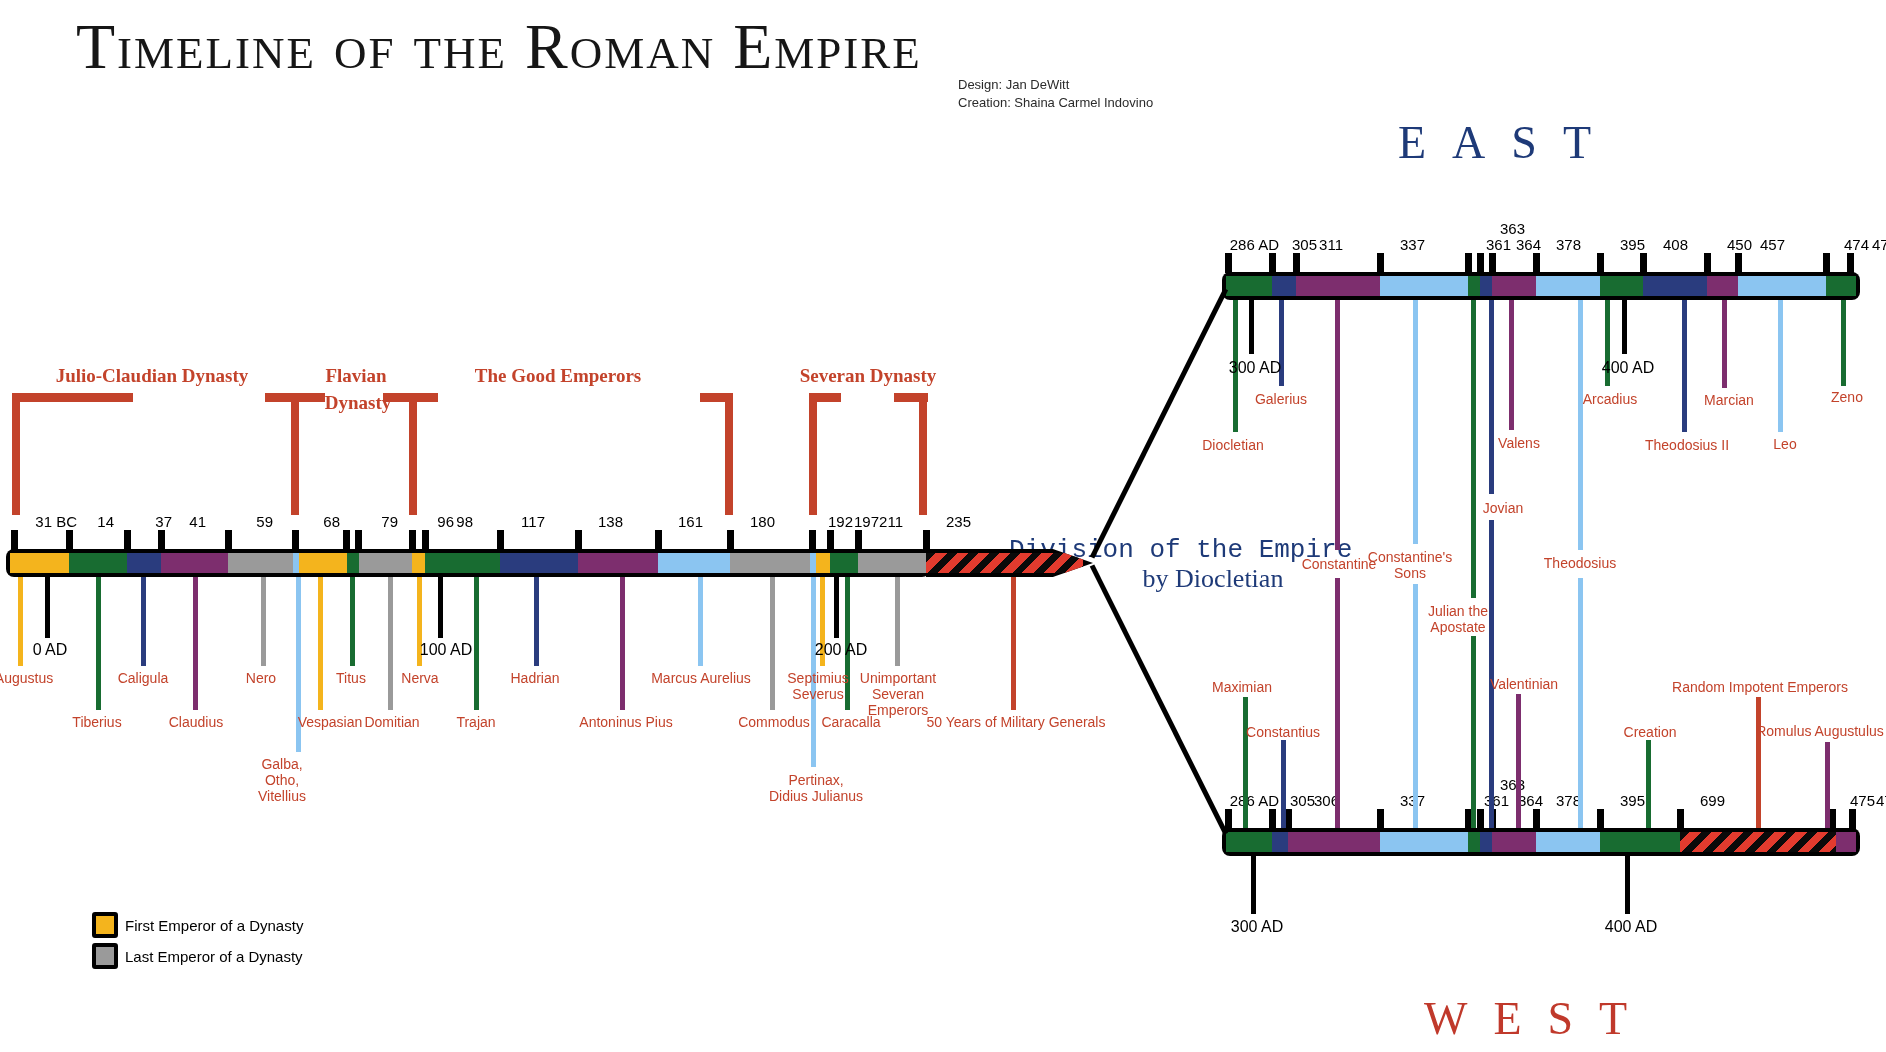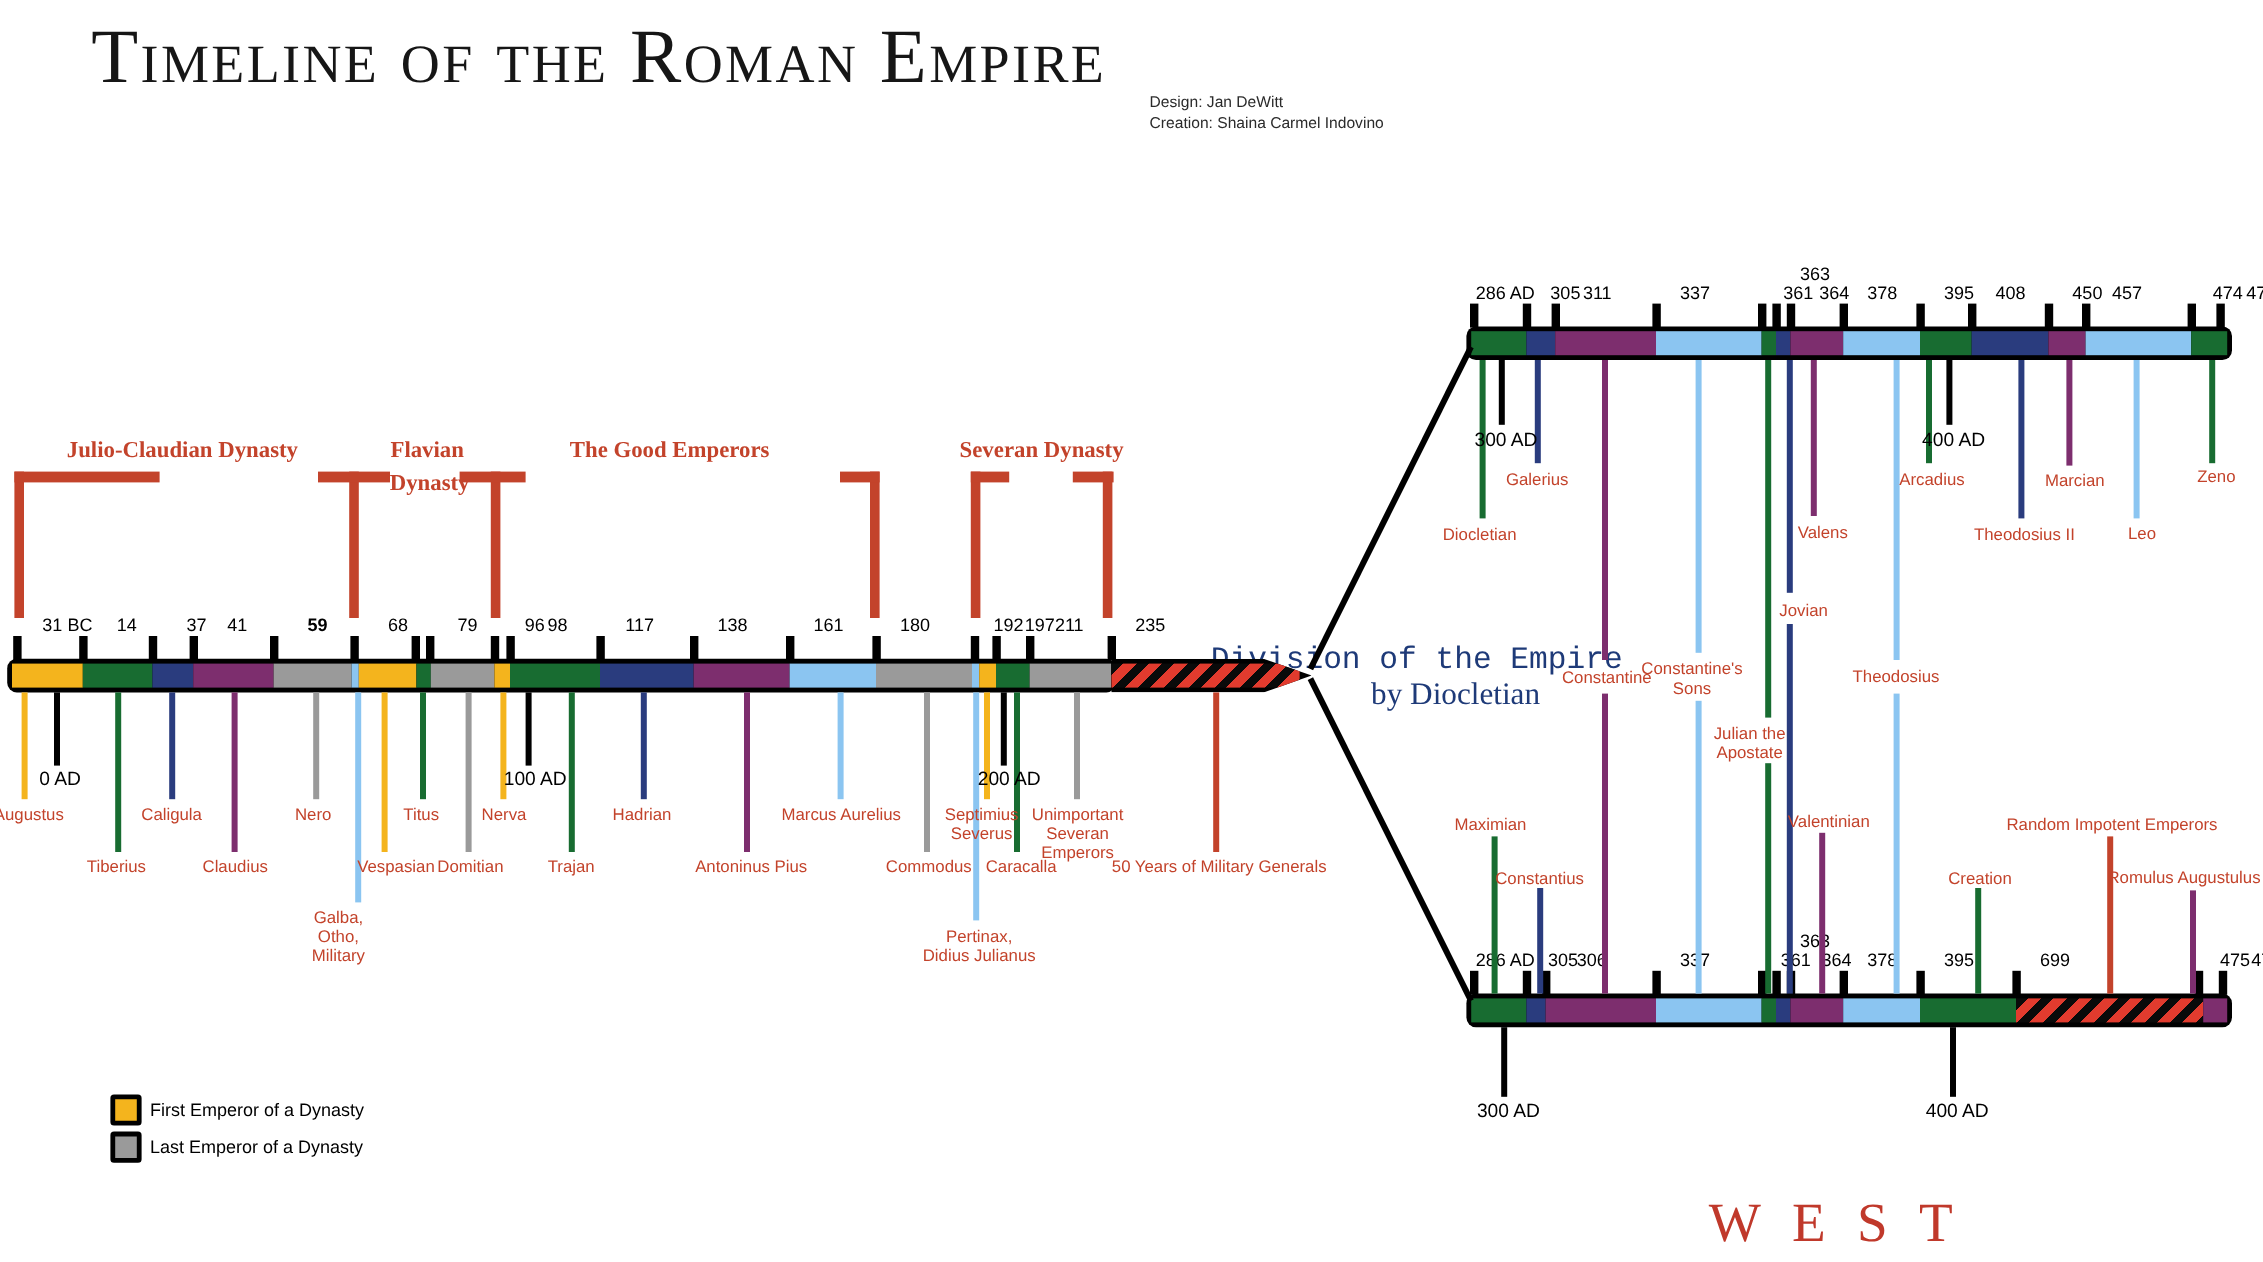--- a/index.html
+++ b/index.html
@@ -38,20 +38,21 @@
 </style>
 </head>
 <body>
 
 <div id="canvas">
   <div class="abs page-title">Timeline of the Roman Empire</div>
   <div class="abs credits">
     <div>Design: Jan DeWitt</div>
     <div>Creation: Shaina Carmel Indovino</div>
   </div>
+  <div class="abs region-title east-title">EAST</div>
   <div class="abs region-title west-title">WEST</div>
   <div class="abs division div1">Division of the Empire</div>
   <div class="abs division div2">by Diocletian</div>
 
   <div class="abs" style="left:92px;top:912px;">
     <div style="display:flex;align-items:center;margin-bottom:5px;">
       <div class="legend-sw sw-first"></div>
       <div class="legend-txt" style="margin-left:7px;">First Emperor of a Dynasty</div>
     </div>
     <div style="display:flex;align-items:center;">
@@ -112,21 +113,21 @@
     <div class="abs diag" style="left: 1092px; top: 563px; width: 300px; transform: rotate(63.5deg);"></div>
     <div class="abs tick" style="left: 11px; top: 530px; width: 7px; height: 20px;"></div>
     <div class="abs tick-lbl" style="left: -13px; top: 513px; width: 90px;">31 BC</div>
     <div class="abs tick" style="left: 66px; top: 530px; width: 7px; height: 20px;"></div>
     <div class="abs tick-lbl" style="left: 24px; top: 513px; width: 90px;">14</div>
     <div class="abs tick" style="left: 124px; top: 530px; width: 7px; height: 20px;"></div>
     <div class="abs tick-lbl" style="left: 82px; top: 513px; width: 90px;">37</div>
     <div class="abs tick" style="left: 158px; top: 530px; width: 7px; height: 20px;"></div>
     <div class="abs tick-lbl" style="left: 116px; top: 513px; width: 90px;">41</div>
     <div class="abs tick" style="left: 225px; top: 530px; width: 7px; height: 20px;"></div>
-    <div class="abs tick-lbl" style="left: 183px; top: 513px; width: 90px; font-weight: bold;">59</div>
+    <div class="abs tick-lbl" style="left: 183px; top: 513px; width: 90px;">59</div>
     <div class="abs tick" style="left: 292px; top: 530px; width: 7px; height: 20px;"></div>
     <div class="abs tick-lbl" style="left: 250px; top: 513px; width: 90px;">68</div>
     <div class="abs tick" style="left: 343px; top: 530px; width: 7px; height: 20px;"></div>
     <div class="abs tick-lbl" style="left: 308px; top: 513px; width: 90px;">79</div>
     <div class="abs tick" style="left: 355px; top: 530px; width: 7px; height: 20px;"></div>
     <div class="abs tick" style="left: 409px; top: 530px; width: 7px; height: 20px;"></div>
     <div class="abs tick-lbl" style="left: 364px; top: 513px; width: 90px;">96</div>
     <div class="abs tick" style="left: 422px; top: 530px; width: 7px; height: 20px;"></div>
     <div class="abs tick-lbl" style="left: 383px; top: 513px; width: 90px;">98</div>
     <div class="abs tick" style="left: 497px; top: 530px; width: 7px; height: 20px;"></div>
@@ -247,21 +248,21 @@
     <div class="abs cline" style="left: 1756px; top: 697px; width: 5px; height: 131px; background: rgb(195, 67, 43);"></div>
     <div class="abs cline" style="left: 1825px; top: 742px; width: 5px; height: 86px; background: rgb(125, 46, 110);"></div>
     <div class="abs cline" style="left: 1251px; top: 856px; width: 5px; height: 58px; background: rgb(0, 0, 0);"></div>
     <div class="abs cline" style="left: 1625px; top: 856px; width: 5px; height: 58px; background: rgb(0, 0, 0);"></div>
     <div class="abs lbl lbl-red" style="left: -86px; top: 670px; width: 220px;"><div>Augustus</div></div>
     <div class="abs lbl lbl-blk" style="left: -60px; top: 641px; width: 220px;"><div>0 AD</div></div>
     <div class="abs lbl lbl-red" style="left: -13px; top: 714px; width: 220px;"><div>Tiberius</div></div>
     <div class="abs lbl lbl-red" style="left: 33px; top: 670px; width: 220px;"><div>Caligula</div></div>
     <div class="abs lbl lbl-red" style="left: 86px; top: 714px; width: 220px;"><div>Claudius</div></div>
     <div class="abs lbl lbl-red" style="left: 151px; top: 670px; width: 220px;"><div>Nero</div></div>
-    <div class="abs lbl lbl-red" style="left: 172px; top: 756px; width: 220px;"><div>Galba,</div><div>Otho,</div><div>Military</div></div>
+    <div class="abs lbl lbl-red" style="left: 172px; top: 756px; width: 220px;"><div>Galba,</div><div>Otho,</div><div>Vitellius</div></div>
     <div class="abs lbl lbl-red" style="left: 220px; top: 714px; width: 220px;"><div>Vespasian</div></div>
     <div class="abs lbl lbl-red" style="left: 241px; top: 670px; width: 220px;"><div>Titus</div></div>
     <div class="abs lbl lbl-red" style="left: 282px; top: 714px; width: 220px;"><div>Domitian</div></div>
     <div class="abs lbl lbl-red" style="left: 310px; top: 670px; width: 220px;"><div>Nerva</div></div>
     <div class="abs lbl lbl-blk" style="left: 336px; top: 641px; width: 220px;"><div>100 AD</div></div>
     <div class="abs lbl lbl-red" style="left: 366px; top: 714px; width: 220px;"><div>Trajan</div></div>
     <div class="abs lbl lbl-red" style="left: 425px; top: 670px; width: 220px;"><div>Hadrian</div></div>
     <div class="abs lbl lbl-red" style="left: 516px; top: 714px; width: 220px;"><div>Antoninus Pius</div></div>
     <div class="abs lbl lbl-red" style="left: 591px; top: 670px; width: 220px;"><div>Marcus Aurelius</div></div>
     <div class="abs lbl lbl-red" style="left: 664px; top: 714px; width: 220px;"><div>Commodus</div></div>

